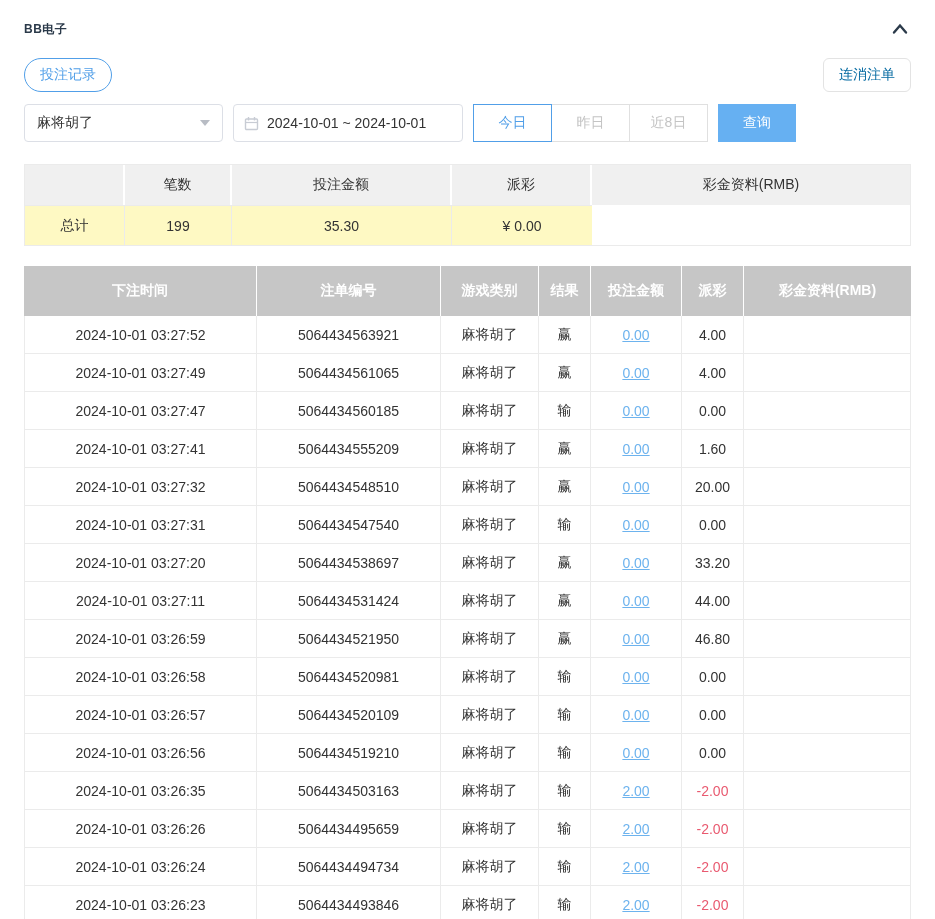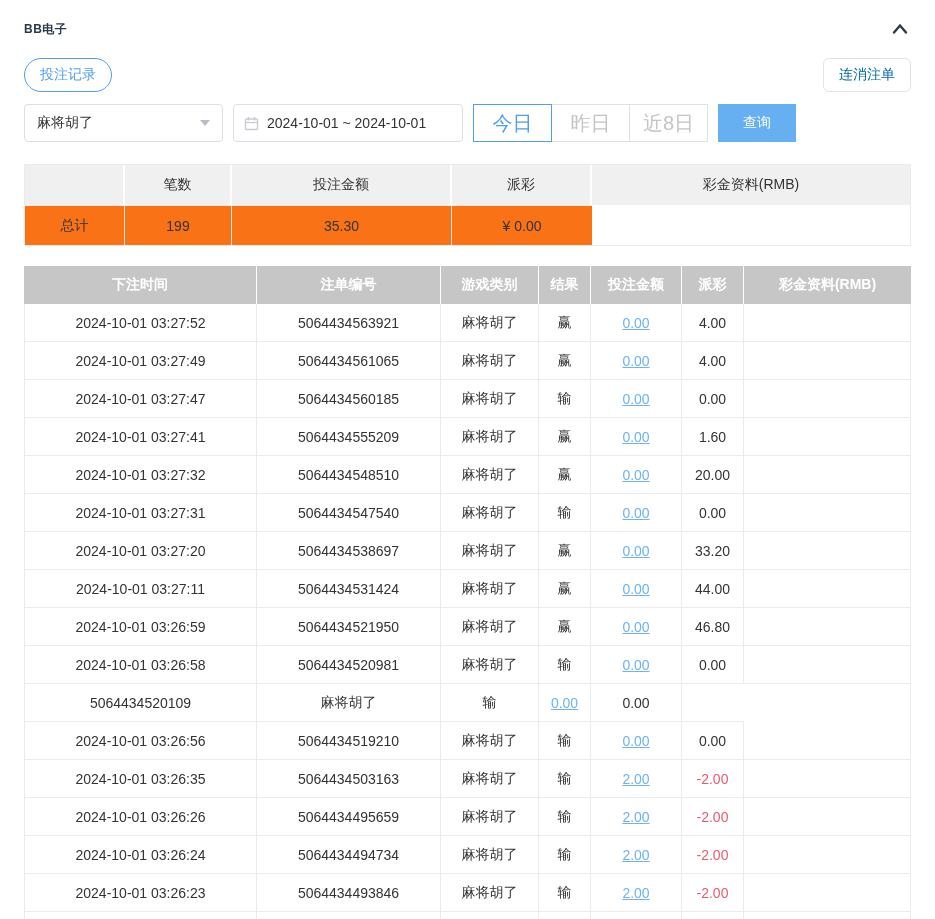--- a/index.html
+++ b/index.html
@@ -34,38 +34,38 @@
   
   .filters{margin-top:12px;display:flex;align-items:center;}
   .select{width:199px;height:38px;border:1px solid var(--input-border);border-radius:4px;
           display:flex;align-items:center;justify-content:space-between;padding:0 12px;cursor:pointer;}
   .caret{width:0;height:0;border-left:5px solid transparent;border-right:5px solid transparent;
          border-top:6px solid #b8bcc4;}
   .date-input{width:230px;height:38px;border:1px solid var(--input-border);border-radius:4px;
           display:flex;align-items:center;gap:8px;padding:14px 10px;margin-left:10px;cursor:pointer;}
   .quick-group{display:flex;margin-left:10px;}
   .quick{width:79px;height:38px;background:#fff;border:1px solid #e0e0e0;color:var(--muted);
-         font-size:20px;cursor:pointer;margin-left:-1px;font-family:inherit;}
+         font-size:14px;cursor:pointer;margin-left:-1px;font-family:inherit;}
   .quick:first-child{margin-left:0;}
   .quick.active{border:1px solid var(--accent);color:var(--accent);position:relative;z-index:1;}
   .search-btn{width:78px;height:38px;margin-left:10px;background:var(--accent-fill);color:#fff;
          border:none;border-radius:0;font-size:14px;cursor:pointer;font-family:inherit;}
 
   
   .summary{margin-top:22px;width:887px;border:1px solid var(--border);}
   .srow{display:grid;grid-template-columns:100px 107px 220px 140px auto;}
   .scell{height:40px;display:flex;align-items:center;justify-content:center;}
   .srow.head .scell{background:var(--summary-head-bg);border-right:2px solid #fff;}
   .srow.head .scell:last-child{border-right:none;}
-  .srow.body .scell{background:#f97316;border-right:1px solid var(--border);border-top:1px solid var(--border);}
+  .srow.body .scell{background:#fef9c3;border-right:1px solid var(--border);border-top:1px solid var(--border);}
   .srow.body .scell:last-child{border-right:none;}
 
   
   .records{margin-top:12px;width:887px;}
-  .thead{display:grid;grid-template-columns:233px 184px 98px 52px 91px 62px auto;height:38px;margin-top:20px;}
+  .thead{display:grid;grid-template-columns:233px 184px 98px 52px 91px 62px auto;height:50px;margin-top:20px;}
   .thead .hcell{background:var(--thead-bg);color:#fff;font-weight:bold;display:flex;
         align-items:center;justify-content:center;border-right:1px solid #fff;}
   .thead .hcell:last-child{border-right:none;}
   .tbody{border-left:1px solid var(--border);border-right:1px solid var(--border);}
   .trow{display:grid;grid-template-columns:232px 184px 98px 52px 91px 62px auto;height:38px;}
   .tcell{display:flex;align-items:center;justify-content:center;
          border-right:1px solid var(--border);border-bottom:1px solid var(--border);}
   .tcell:last-child{border-right:none;}
   .bet-link{color:var(--link);text-decoration:underline;cursor:pointer;}
   .neg{color:var(--negative);}
@@ -247,20 +247,21 @@
           <div class="tcell">5064434520981</div>
           <div class="tcell">麻将胡了</div>
           <div class="tcell">输</div>
           <div class="tcell">
             <a class="bet-link">0.00</a>
           </div>
           <div class="tcell">0.00</div>
           <div class="tcell"></div>
         </div>
         <div class="trow">
+          <div class="tcell">2024-10-01 03:26:57</div>
           <div class="tcell">5064434520109</div>
           <div class="tcell">麻将胡了</div>
           <div class="tcell">输</div>
           <div class="tcell">
             <a class="bet-link">0.00</a>
           </div>
           <div class="tcell">0.00</div>
           <div class="tcell"></div>
         </div>
         <div class="trow">

